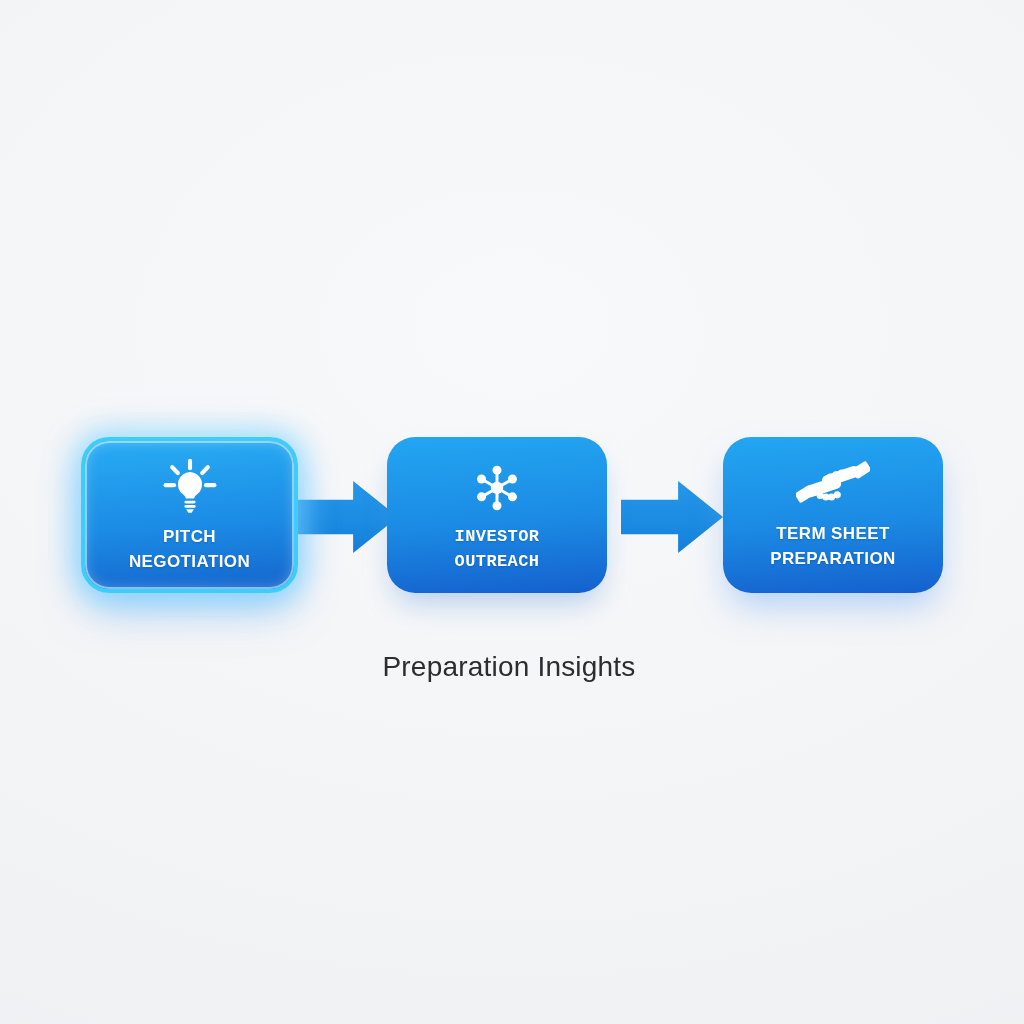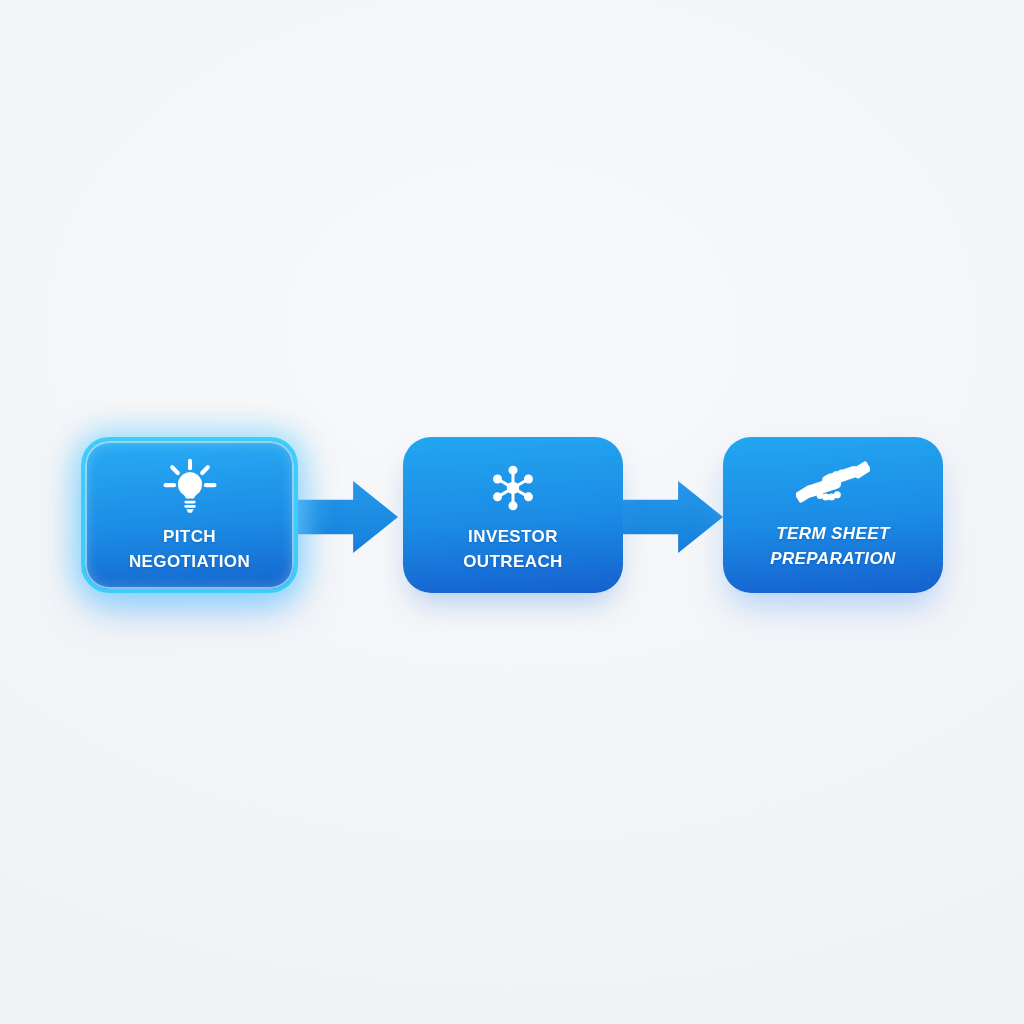--- a/index.html
+++ b/index.html
@@ -28,22 +28,22 @@
     justify-content: center;
     gap: 7px;
     color: #fff;
     text-align: center;
     background: linear-gradient(176deg, #23a6f1 0%, #1b8ae4 55%, #1560cd 100%);
     box-shadow: 0 16px 30px -8px rgba(90, 150, 225, 0.45);
     z-index: 2;
   }
 
   .step--1 { left: 81px; width: 217px; }
-  .step--2 { left: 403px; }
-  .step--3 { left: 723px; box-shadow: 0 18px 34px -6px rgba(110, 170, 250, 0.5); font-style: italic; }
+  .step--2 { left: 387px; font-family: Liberation Mono, monospace; }
+  .step--3 { left: 723px; box-shadow: 0 18px 34px -6px rgba(110, 170, 250, 0.5); }
 
   .step.active {
     border: 4px solid #3ecdfa;
     background: linear-gradient(176deg, #28acf4 0%, #1b8ae4 58%, #1565cd 100%);
     box-shadow:
       inset 0 0 0 2px rgba(210, 245, 255, 0.55),
       inset 0 0 14px rgba(255, 255, 255, 0.30),
       0 0 26px 9px rgba(120, 212, 255, 0.60),
       0 20px 40px -4px rgba(90, 170, 250, 0.50);
   }
@@ -162,13 +162,14 @@
         </svg>
       </span>
       <div class="step-label">
         <span>TERM SHEET</span>
         <span>PREPARATION</span>
       </div>
     </div>
 
   </div>
 
+  <div class="caption">Preparation Insights</div>
 </div>
 
 </body></html>

